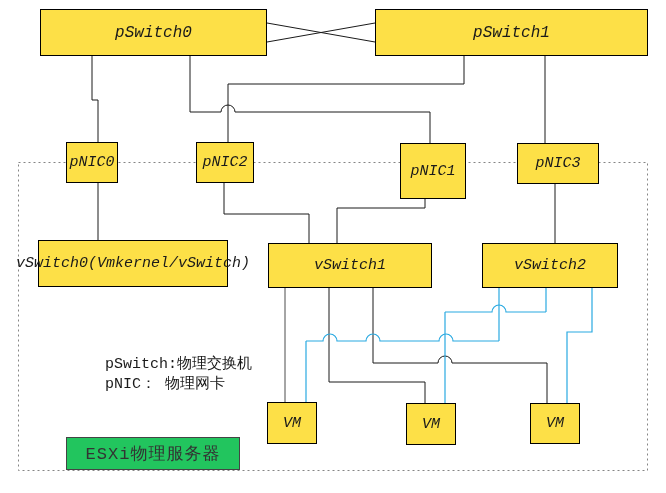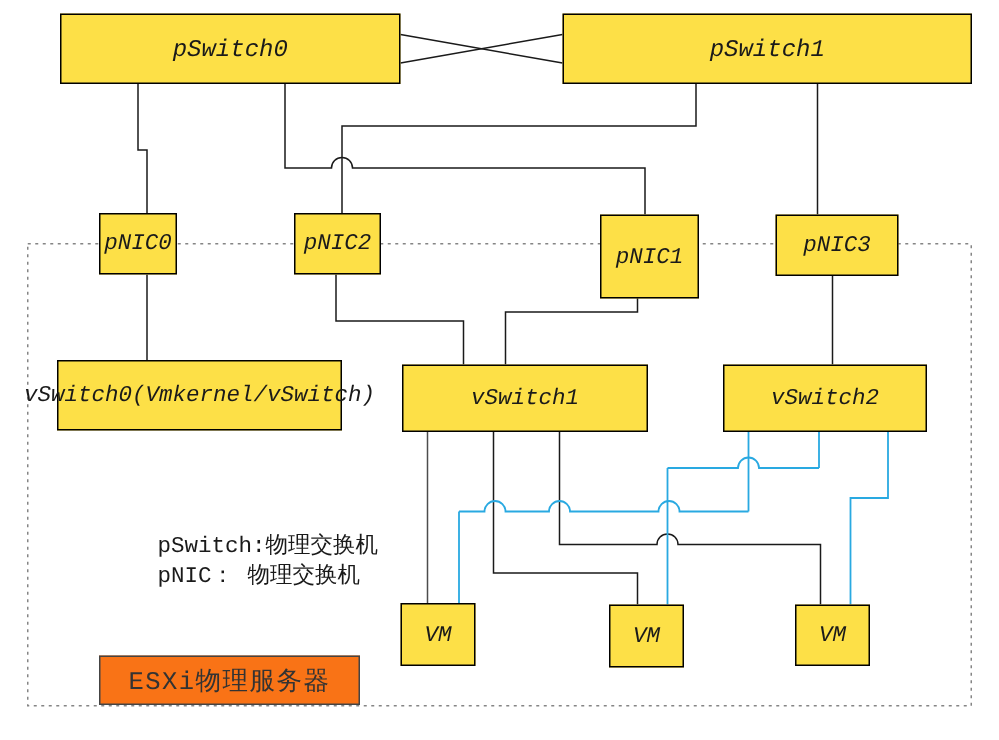--- a/index.html
+++ b/index.html
@@ -123,20 +123,20 @@
   </div>
   <div class="node" id="vm2">
     <span>VM</span>
   </div>
   <div class="node" id="vm3">
     <span>VM</span>
   </div>
 
   <div id="legend">
     <div>pSwitch:物理交换机</div>
-    <div>pNIC： 物理交换机</div>
+    <div>pNIC： 物理网卡</div>
   </div>
 
-  <div id="server-label" style="background-color: #f97316;">
+  <div id="server-label" style="background-color: #22c55e;">
     <span>ESXi物理服务器</span>
   </div>
 
 </div>
 
 </body></html>

